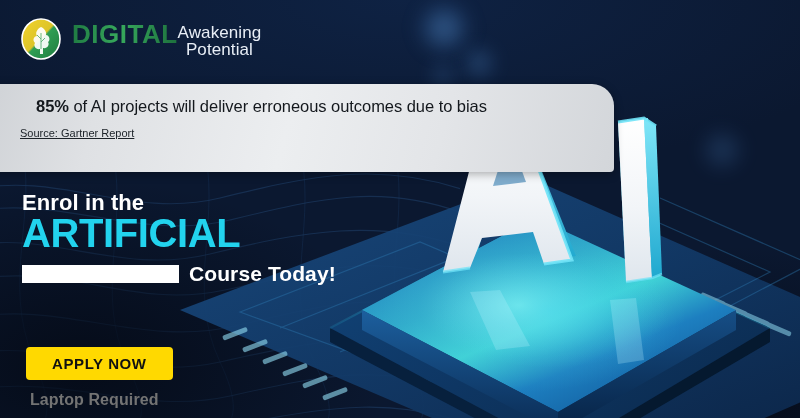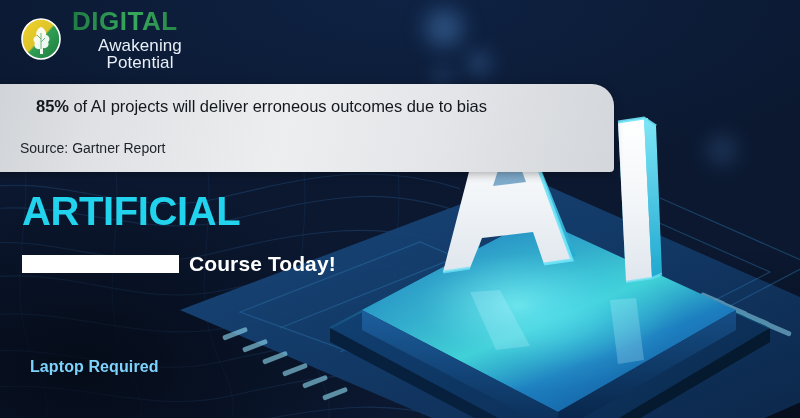--- a/index.html
+++ b/index.html
@@ -72,21 +72,21 @@
     left: 18px; top: 8px;
     width: 190px; height: 62px;
     display: flex;
     align-items: center;
     gap: 8px;
   }
   .logo-emblem {
     width: 46px; height: 46px;
     flex: 0 0 46px;
   }
-  .logo-text { display: flex; flex-direction: column; line-height: 1; }
+  .logo-text { display: flex; flex-direction: row; line-height: 1; }
   .logo-digital {
     font-size: 26px;
     font-weight: bold;
     letter-spacing: 0.5px;
     color: #2f9e54;
     background: linear-gradient(95deg, #1f7a42 0%, #37a95c 45%, #1c6e3c 100%);
     -webkit-background-clip: text;
     background-clip: text;
     -webkit-text-fill-color: transparent;
     text-shadow: none;
@@ -119,23 +119,24 @@
     box-sizing: border-box;
   }
   .stat-line {
     font-size: 16.5px;
     color: #14181d;
     line-height: 1.38;
     letter-spacing: -0.05px;
   }
   .stat-pct { font-weight: bold; margin-left: 16px; }
   .stat-source {
-    font-size: 14px;
+    font-size: 11px;
     color: #1c2228;
-    margin-top: 22px;
+    margin-top: 9px;
+    text-decoration: underline;
   }
 
   
   .headline {
     position: absolute;
     left: 22px; top: 192px;
     width: 360px;
   }
   .hl-kicker {
     font-size: 22px;
@@ -149,21 +150,21 @@
     font-weight: bold;
     color: #22d3ee;
     letter-spacing: -0.4px;
     line-height: 0.98;
     white-space: nowrap;
   }
   .hl-big.line2 { margin-top: 1px; }
   .hl-row {
     display: flex;
     align-items: center;
-    margin-top: 21px;
+    margin-top: 9px;
     gap: 10px;
   }
   .hl-blank-bar {
     width: 157px;
     height: 18px;
     background: #ffffff;
     flex: 0 0 auto;
   }
   .hl-course {
     font-size: 21px;
@@ -189,21 +190,21 @@
     border: none;
     border-radius: 4px;
     cursor: pointer;
     font-family: "Liberation Sans", sans-serif;
   }
   .cta-note {
     margin-top: 11px;
     margin-left: 4px;
     font-size: 16px;
     font-weight: bold;
-    color: #7dd3fc;
+    color: #737373;
     letter-spacing: 0.1px;
   }
 </style>
 </head>
 <body>
 
 <div id="ad-banner">
 
   <div class="bg-base"></div>
 
@@ -380,24 +381,26 @@
   </div>
 
   <div class="stat-banner">
     <div class="stat-line">
       <span class="stat-pct">85%</span><span> of AI projects will deliver erroneous outcomes due to bias</span>
     </div>
     <div class="stat-source">Source: Gartner Report</div>
   </div>
 
   <div class="headline">
+    <div class="hl-kicker">Enrol in the</div>
     <div class="hl-big">ARTIFICIAL</div>
     <div class="hl-row">
       <div class="hl-blank-bar"></div>
       <div class="hl-course">Course Today!</div>
     </div>
   </div>
 
   <div class="cta-wrap">
+    <button class="cta-button">APPLY NOW</button>
     <div class="cta-note">Laptop Required</div>
   </div>
 
 </div>
 
 </body></html>

